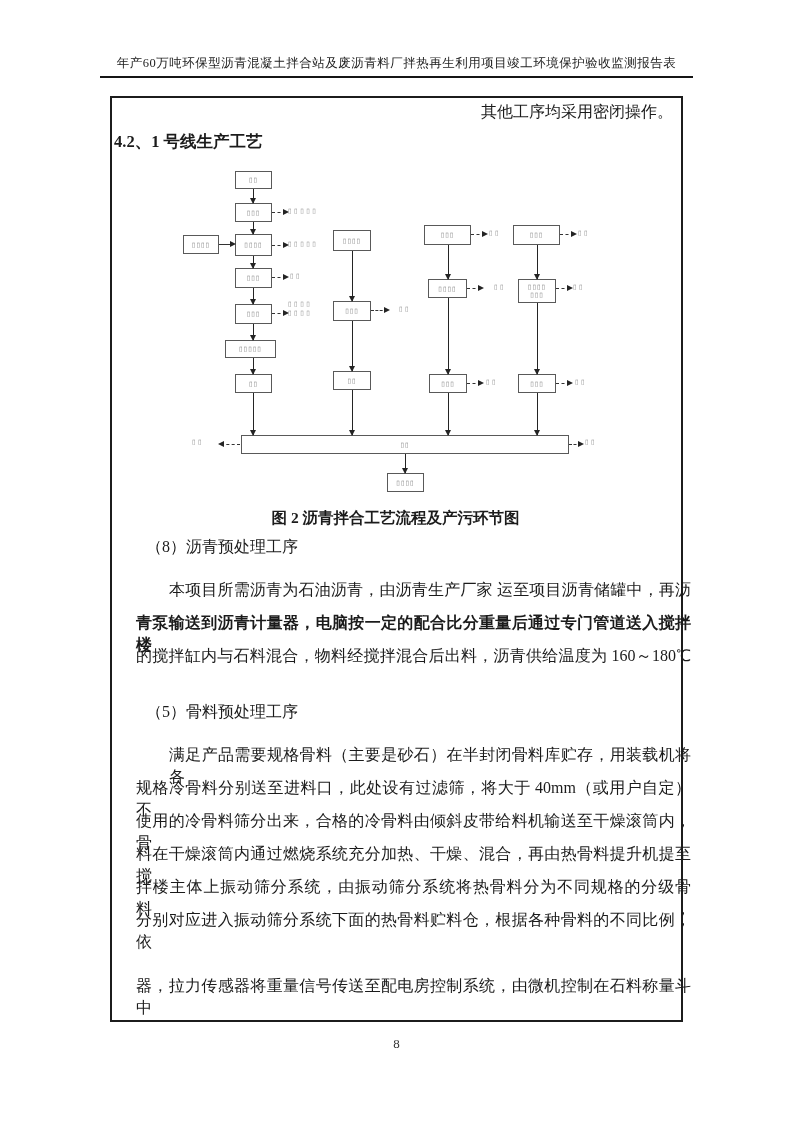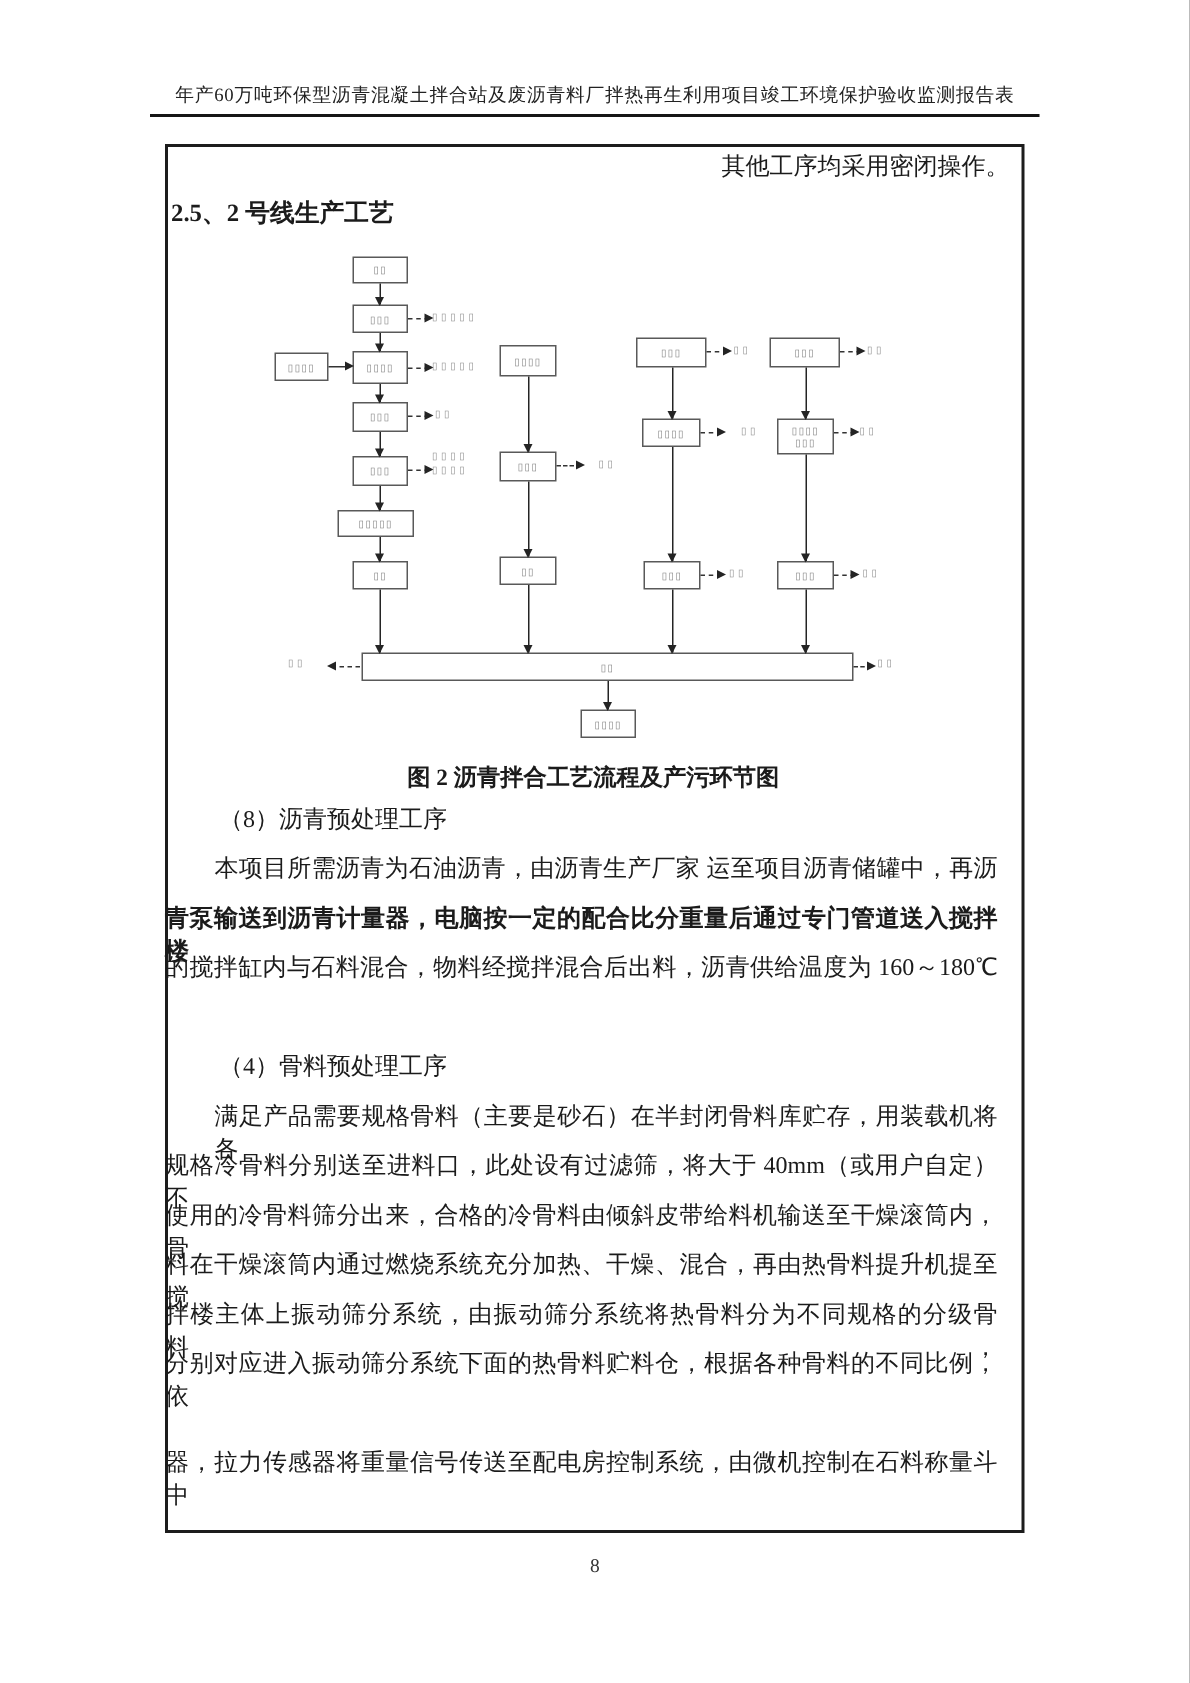--- a/index.html
+++ b/index.html
@@ -6,21 +6,21 @@
   .page{position:relative;width:793px;height:1122px;background:#ffffff;overflow:hidden;
         font-family:"Liberation Serif",serif;color:#1b1b1b;}
   
   .hdr-title{position:absolute;top:55px;left:0;width:793px;text-align:center;
              font-size:12.5px;letter-spacing:.5px;color:#222;}
   .hdr-rule{position:absolute;top:76px;left:100px;width:593px;height:2px;background:#151515;}
   
   .frame{position:absolute;left:110px;top:96px;width:569px;height:922px;border:2px solid #1c1c1c;}
   
   .tline{position:absolute;left:118px;width:555px;font-size:16px;line-height:22px;white-space:nowrap;}
-  .wrapline{position:absolute;left:110px;width:555px;font-size:16px;line-height:22px;box-sizing:border-box;}
+  .wrapline{position:absolute;left:136px;width:555px;font-size:16px;line-height:22px;box-sizing:border-box;margin-top:10px;}
   .jl{text-align:justify;text-align-last:justify;white-space:normal;}
   .ind{padding-left:33px;}
   .bold{font-weight:bold;}
   .caption{position:absolute;left:110px;width:571px;text-align:center;font-weight:bold;font-size:15.5px;}
   .pageno{position:absolute;top:1036px;left:0;width:793px;text-align:center;font-size:13px;color:#333;}
   
   .fb{position:absolute;border:1.5px solid #595959;background:#fff;box-sizing:border-box;
       display:flex;align-items:center;justify-content:center;
       font-family:"DejaVu Sans",sans-serif;font-size:6.5px;letter-spacing:1px;color:#7f7f7f;overflow:hidden;}
   .fb.two{flex-direction:column;line-height:8px;}
@@ -42,21 +42,21 @@
 <body>
 
 <div class="page">
 
   <div class="hdr-title">年产60万吨环保型沥青混凝土拌合站及废沥青料厂拌热再生利用项目竣工环境保护验收监测报告表</div>
   <div class="hdr-rule"></div>
 
   <div class="frame"></div>
 
   <div class="tline" style="top:101px;text-align:right;">其他工序均采用密闭操作。</div>
-  <div class="tline bold" style="top:131px;left:114px;font-size:16.5px;">2.5、2 号线生产工艺</div>
+  <div class="tline bold" style="top:131px;left:114px;font-size:16.5px;">4.2、1 号线生产工艺</div>
 
   <div>
 
     <div class="fb" style="left:235px;top:171px;width:37px;height:18px;">▯▯</div>
     <div class="fb" style="left:235px;top:203px;width:37px;height:19px;">▯▯▯</div>
     <div class="fb" style="left:183px;top:235px;width:36px;height:19px;">▯▯▯▯</div>
     <div class="fb" style="left:235px;top:234px;width:37px;height:22px;">▯▯▯▯</div>
     <div class="fb" style="left:235px;top:268px;width:37px;height:20px;">▯▯▯</div>
     <div class="fb" style="left:235px;top:304px;width:37px;height:20px;">▯▯▯</div>
     <div class="fb" style="left:225px;top:340px;width:51px;height:18px;">▯▯▯▯▯</div>
@@ -132,21 +132,21 @@
     <span class="eml" style="left:585px;top:438px;">▯▯</span>
   </div>
 
   <div class="caption" style="top:508px;">图 2   沥青拌合工艺流程及产污环节图</div>
 
   <div class="tline" style="top:536px;left:146px;">（8）沥青预处理工序</div>
   <div class="wrapline jl ind" style="top:569px;">本项目所需沥青为石油沥青，由沥青生产厂家 运至项目沥青储罐中，再沥</div>
   <div class="wrapline jl" style="top:602px;font-weight:bold;">青泵输送到沥青计量器，电脑按一定的配合比分重量后通过专门管道送入搅拌楼</div>
   <div class="wrapline jl" style="top:635px;">的搅拌缸内与石料混合，物料经搅拌混合后出料，沥青供给温度为 160～180℃</div>
 
-  <div class="tline" style="top:701px;left:146px;">（4）骨料预处理工序</div>
+  <div class="tline" style="top:701px;left:146px;">（5）骨料预处理工序</div>
   <div class="wrapline jl ind" style="top:734px;">满足产品需要规格骨料（主要是砂石）在半封闭骨料库贮存，用装载机将各</div>
   <div class="wrapline jl" style="top:767px;">规格冷骨料分别送至进料口，此处设有过滤筛，将大于 40mm（或用户自定）不</div>
   <div class="wrapline jl" style="top:800px;">使用的冷骨料筛分出来，合格的冷骨料由倾斜皮带给料机输送至干燥滚筒内，骨</div>
   <div class="wrapline jl" style="top:833px;">料在干燥滚筒内通过燃烧系统充分加热、干燥、混合，再由热骨料提升机提至搅</div>
   <div class="wrapline jl" style="top:866px;">拌楼主体上振动筛分系统，由振动筛分系统将热骨料分为不同规格的分级骨料，</div>
   <div class="wrapline jl" style="top:899px;">分别对应进入振动筛分系统下面的热骨料贮料仓，根据各种骨料的不同比例，依</div>
   <div class="wrapline jl" style="top:965px;">器，拉力传感器将重量信号传送至配电房控制系统，由微机控制在石料称量斗中</div>
 
   <div class="pageno">8</div>
 

